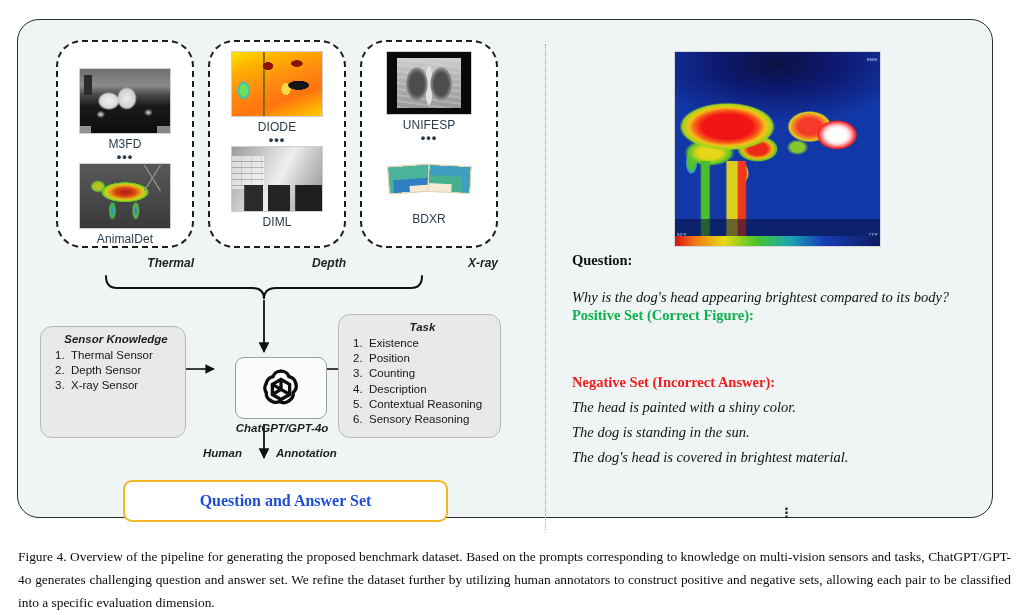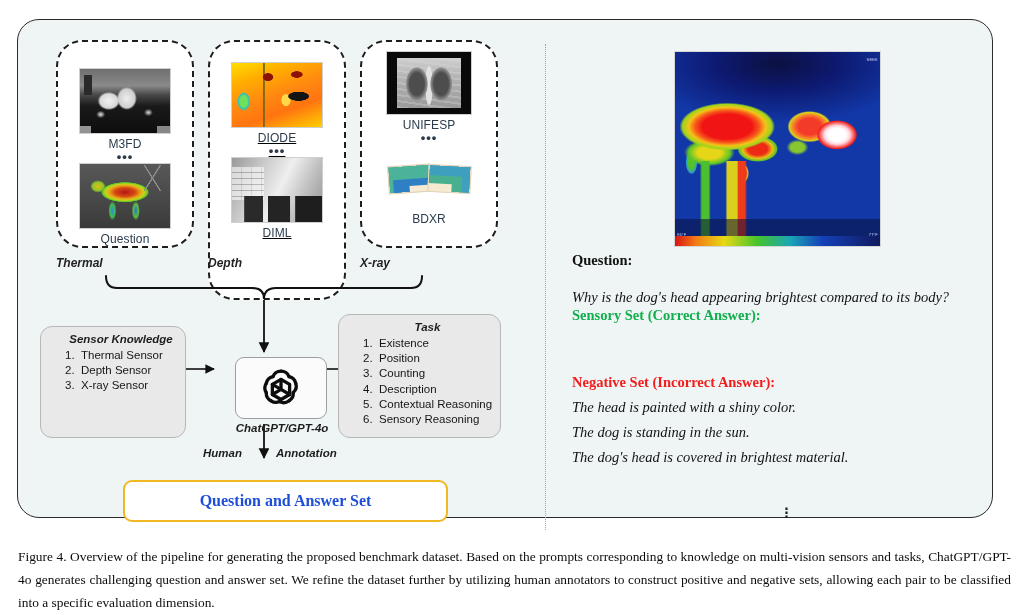--- a/index.html
+++ b/index.html
@@ -38,21 +38,21 @@
     border: 2px dashed #1d1d1d;
     border-radius: 26px;
     background: #ffffff;
     box-sizing: border-box;
     display: flex;
     flex-direction: column;
     align-items: center;
   }
   .group-caption {
     position: absolute;
-    text-align: left;
+    text-align: right;
     font-style: italic;
     font-weight: bold;
     font-size: 12px;
     color: #232323;
     width: 100%;
   }
   .ds-label {
     font-size: 12px;
     color: #2b3b4a;
     text-align: center;
@@ -202,21 +202,21 @@
     overflow: visible;
   }
 
   
   .info-box {
     position: absolute;
     background: #e9e9e9;
     border: 1.4px solid #b7b7b7;
     border-radius: 12px;
     box-sizing: border-box;
-    padding: 6px 8px 7px 24px;
+    padding: 6px 8px 7px 14px;
   }
   .info-title {
     font-style: italic;
     font-weight: bold;
     font-size: 11.5px;
     color: #1d1d1d;
     text-align: center;
     margin-bottom: 3px;
   }
   .info-list {
@@ -387,25 +387,25 @@
 
 <div id="figure-panel">
 
   <div id="panel-divider"></div>
 
   <div class="dataset-group" style="left:38px; top:20px; width:138px; height:208px; padding-top:26px;">
     <div class="thumb art-m3fd" style="width:92px; height:66px;"></div>
     <div class="ds-label">M3FD</div>
     <div class="ds-ellipsis">•••</div>
     <div class="thumb art-animaldet" style="width:92px; height:66px;"></div>
-    <div class="ds-label">Question</div>
+    <div class="ds-label">AnimalDet</div>
   </div>
   <div class="group-caption" style="left:38px; top:236px; width:138px;">Thermal</div>
 
-  <div class="dataset-group" style="left:190px; top:20px; width:138px; height:260px; padding-top:20px;text-decoration:underline;">
+  <div class="dataset-group" style="left:190px; top:20px; width:138px; height:208px; padding-top:9px;">
     <div class="thumb art-diode" style="width:92px; height:66px;"></div>
     <div class="ds-label">DIODE</div>
     <div class="ds-ellipsis">•••</div>
     <div class="thumb art-diml" style="width:92px; height:66px;"></div>
     <div class="ds-label">DIML</div>
   </div>
   <div class="group-caption" style="left:190px; top:236px; width:138px;">Depth</div>
 
   <div class="dataset-group" style="left:342px; top:20px; width:138px; height:208px; padding-top:9px;">
     <div class="thumb art-unifesp" style="width:86px; height:64px;"></div>
@@ -522,21 +522,21 @@
     <div class="photo-corner-text" style="left:2px; bottom:9px;">96°F</div>
     <div class="photo-corner-text" style="right:2px; bottom:9px;">77°F</div>
   </div>
 
   <div class="q-block" style="top:232px;">
     <div class="q-head">Question:</div>
     <div class="q-text" style="margin-top:20px;">Why is the dog's head appearing brightest compared to its body?</div>
   </div>
 
   <div class="q-block" style="top:287px;">
-    <div class="q-head pos">Sensory Set (Correct Answer):</div>
+    <div class="q-head pos">Positive Set (Correct Figure):</div>
   </div>
 
   <div class="q-block" style="top:354px;">
     <div class="q-head neg">Negative Set (Incorrect Answer):</div>
     <div class="q-text" style="margin-top:8px;">The head is painted with a shiny color.</div>
     <div class="q-text" style="margin-top:8px;">The dog is standing in the sun.</div>
     <div class="q-text" style="margin-top:8px;">The dog's head is covered in brightest material.</div>
   </div>
 
   <div id="vdots">

